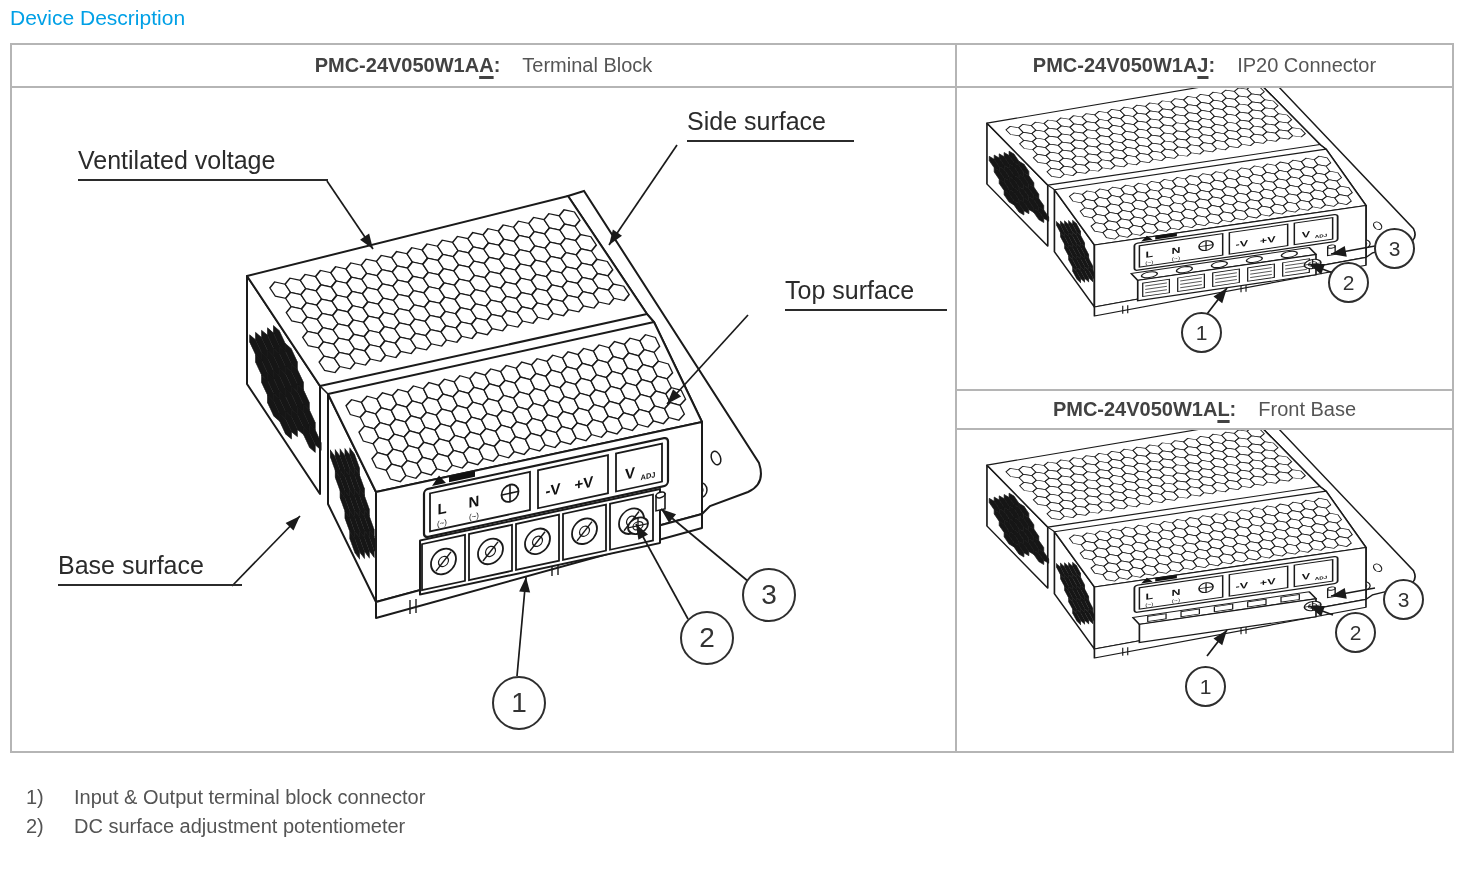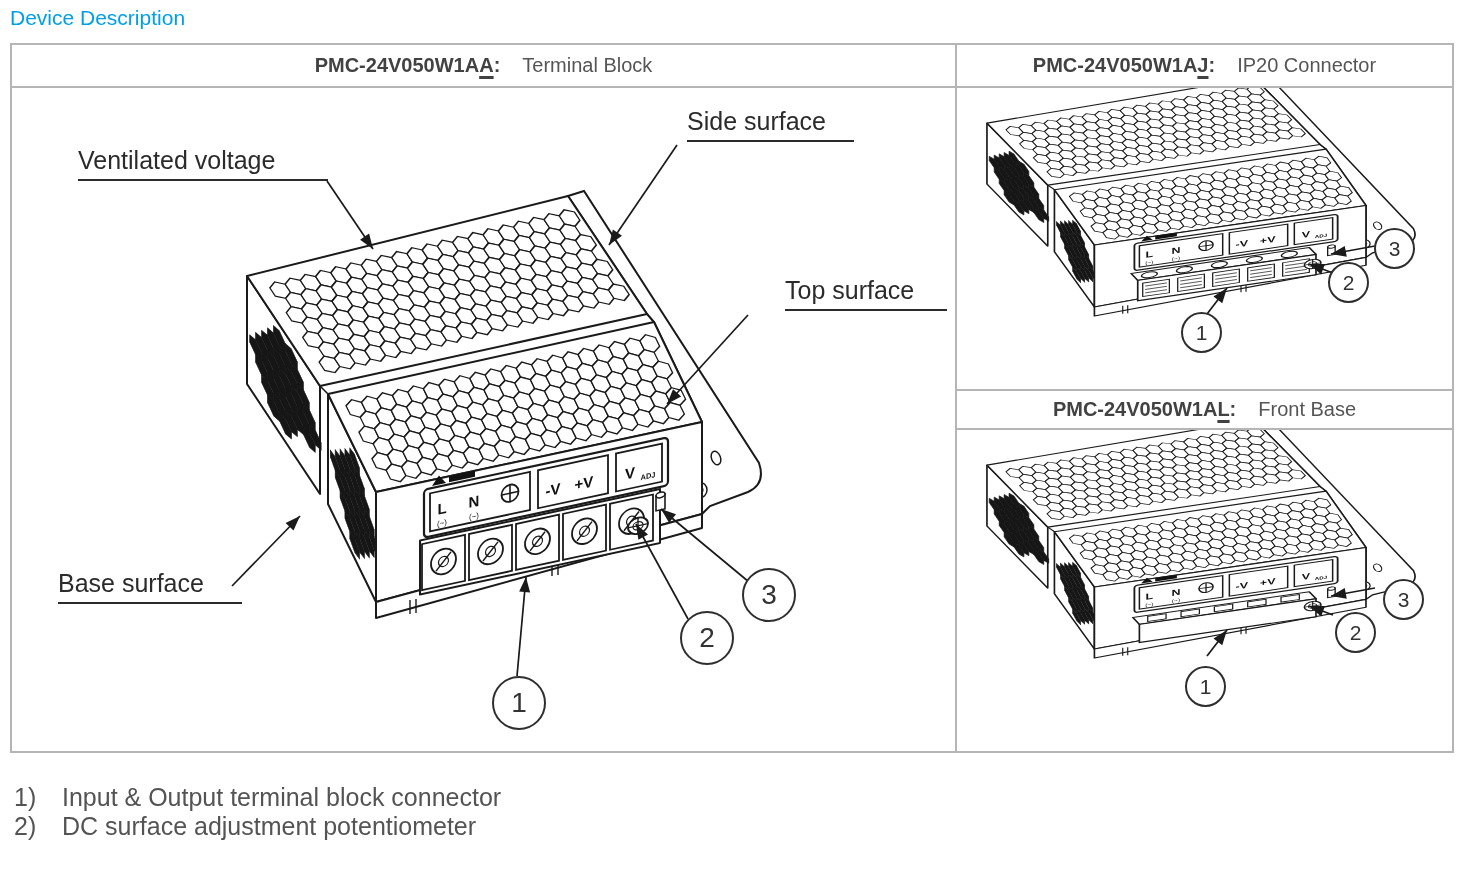--- a/index.html
+++ b/index.html
@@ -13,21 +13,21 @@
   .hdr2{height:39px;}
   .body{position:relative;overflow:hidden;background:#fff;}
   .body-main{height:663px;}
   .body-ip20{height:303px;box-sizing:border-box;border-bottom:2px solid #b5b5b5;}
   .body-front{height:321px;}
   .body svg{position:absolute;left:0;top:0;}
   .slabel{position:absolute;font-size:25px;color:#2b2b2b;border-bottom:2px solid #2b2b2b;padding-bottom:4px;display:flex;align-items:flex-end;}
   .callout{position:absolute;background:#fff;border:2px solid #2e2e2e;border-radius:50%;display:flex;align-items:center;justify-content:center;color:#333;z-index:3;}
   .co-lg{width:50px;height:50px;font-size:28px;}
   .co-sm{width:37px;height:37px;font-size:21px;}
-  .legend{margin:30px 0 0 14px;font-size:25px;color:#545454;}
+  .legend{margin:30px 0 0 26px;font-size:20px;color:#545454;}
   .legend-row{line-height:28.5px;}
   .ln{display:inline-block;width:48px;}
 </style>
 </head>
 <body>
 
 <div class="title">Device Description</div>
 
 <div class="doc-table">
 
@@ -433,21 +433,21 @@
           <line x1="505" y1="588" x2="514" y2="489" stroke="#1a1a1a" stroke-width="1.7"></line>
           <polygon points="514,489 518.1193764449346,504.43634470024944 507.16455117378985,503.4404514937817" fill="#1a1a1a" stroke="none"></polygon>
           <line x1="676" y1="531" x2="624" y2="436" stroke="#1a1a1a" stroke-width="1.7"></line>
           <polygon points="624,436 636.0267210735109,446.51703286198 626.3776435135732,451.7986332105775" fill="#1a1a1a" stroke="none"></polygon>
           <line x1="737" y1="494" x2="649" y2="421" stroke="#1a1a1a" stroke-width="1.7"></line>
           <polygon points="649,421 664.0563394135618,426.3438416390858 657.033254575287,434.81002610166365" fill="#1a1a1a" stroke="none"></polygon>
         </svg>
       <div class="slabel" style="left:66px;top:58px;width:250px;">Ventilated voltage</div>
       <div class="slabel" style="left:675px;top:19px;width:167px;">Side surface</div>
       <div class="slabel" style="left:736px;top:188px;width:162px;margin-left:37px;">Top surface</div>
-      <div class="slabel" style="left:46px;top:481px;width:184px;text-align:center;">Base surface</div>
+      <div class="slabel" style="left:46px;top:463px;width:184px;text-align:center;">Base surface</div>
       <div class="callout co-lg" style="left:480px;top:588px;">1</div>
       <div class="callout co-lg" style="left:668px;top:523px;">2</div>
       <div class="callout co-lg" style="left:730px;top:480px;">3</div>
     </div>
   </div>
 
   <div class="col-right">
     <div class="hdr"><span class="b">PMC-24V050W1A</span><span class="b u">J</span><span class="b">:</span><span class="r">IP20 Connector</span></div>
     <div class="body body-ip20">
       <svg id="svg-ip20" width="495" height="303" viewBox="0 0 495 303">

